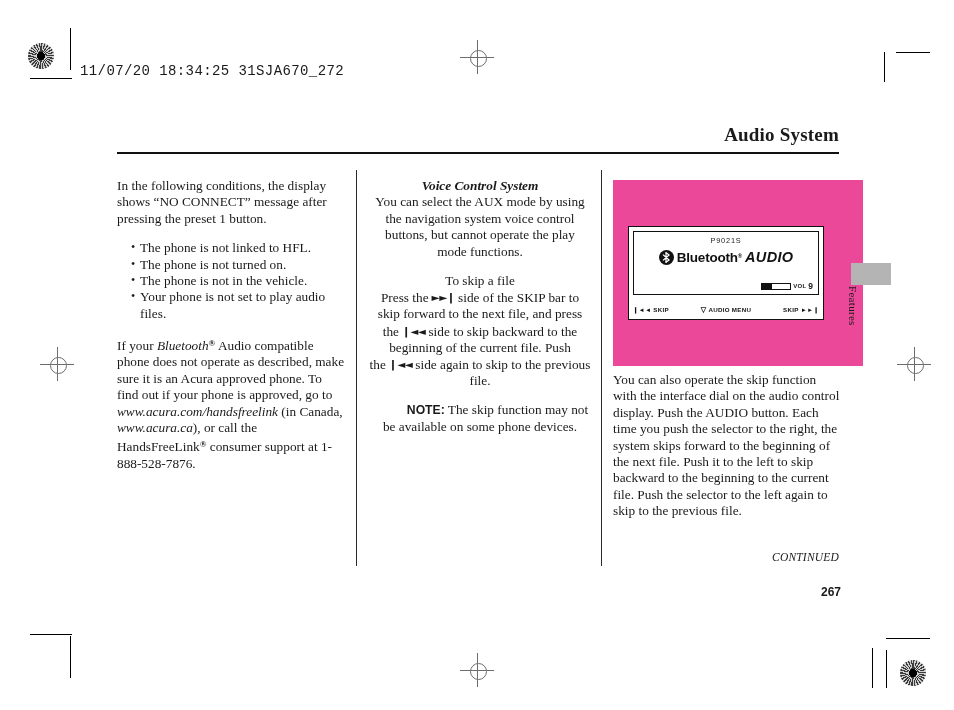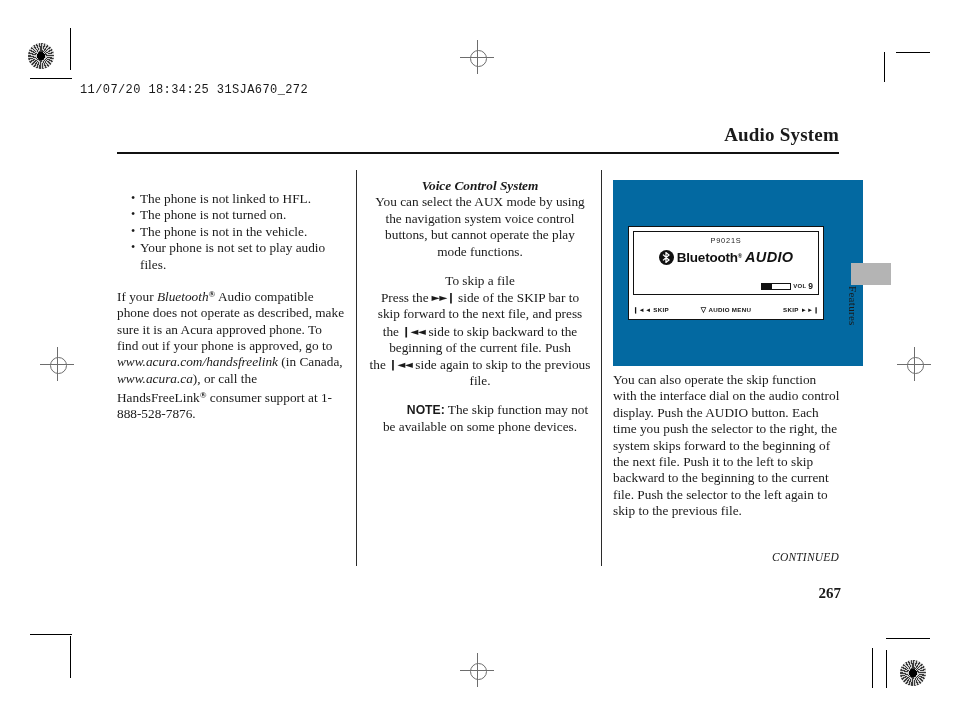--- a/index.html
+++ b/index.html
@@ -49,25 +49,24 @@
     background: #000;
   }
   .crop-v { width: 1px; }
   .crop-h { height: 1px; }
 
   
   .slug {
     position: absolute;
     left: 80px; top: 63px;
     font-family: "Liberation Mono", monospace;
-    font-size: 12px;
+    font-size: 14px;
     letter-spacing: 0.4px;
     color: #1a1a1a;
     white-space: nowrap;
-    margin-top: 20px;
   }
   .chapter-title {
     position: absolute;
     right: 115px; top: 124px;
     font-family: "Liberation Serif", serif;
     font-weight: bold;
     font-size: 19px;
     letter-spacing: .2px;
   }
   .title-rule {
@@ -131,21 +130,21 @@
     letter-spacing: -0.5px;
     padding: 0 3px;
     vertical-align: 0.5px;
   }
 
   
   .figure {
     position: absolute;
     left: 613px; top: 180px;
     width: 250px; height: 186px;
-    background: #0369a1;
+    background: #ec4899;
   }
   .screen-frame {
     position: absolute;
     left: 15px; top: 46px;
     width: 196px; height: 94px;
     border: 1.6px solid #111;
     background: #fff;
     box-sizing: border-box;
   }
   .screen-inner {
@@ -259,23 +258,23 @@
     position: absolute;
     right: 115px; top: 551px;
     font-style: italic;
     font-size: 11.5px;
     letter-spacing: .2px;
     text-align: center;
   }
   .folio {
     position: absolute;
     right: 113px; top: 585px;
-    font-family: Liberation Serif, serif;
-    font-weight: bold;
-    font-size: 15px;
+    font-family: Liberation Sans, sans-serif;
+    font-weight: bold;
+    font-size: 12px;
   }
 </style>
 </head>
 <body>
 
 <div class="reg-star" style="left:28px; top:43px;"></div>
 <div class="reg-star" style="left:900px; top:660px;"></div>
 
 <div class="crosshair" style="left:460px; top:40px;">
     <span></span>
@@ -301,20 +300,21 @@
 <div class="crop-v" style="left:886px; top:650px; height:38px;"></div>
 
 <div class="slug">11/07/20 18:34:25 31SJA670_272</div>
 <div class="chapter-title">Audio System</div>
 <div class="title-rule"></div>
 
 <div class="divider div-1"></div>
 <div class="divider div-2"></div>
 
 <div class="col col-a">
+  <p>In the following conditions, the display shows “NO CONNECT” message after pressing the preset 1 button.</p>
   <div class="gap"></div>
   <ul class="bullets">
     <li>The phone is not linked to HFL.</li>
     <li>The phone is not turned on.</li>
     <li>The phone is not in the vehicle.</li>
     <li>Your phone is not set to play audio files.</li>
   </ul>
   <div class="gap"></div>
   <p><span>If your </span><i class="it">Bluetooth</i><span class="sup-r">®</span><span> Audio compatible phone does not operate as described, make sure it is an Acura approved phone. To find out if your phone is approved, go to </span><i class="it">www.acura.com/handsfreelink</i><span> (in Canada, </span><i class="it">www.acura.ca</i><span>), or call the HandsFreeLink</span><span class="sup-r">®</span><span> consumer support at 1-888-528-7876.</span></p>
 </div>

